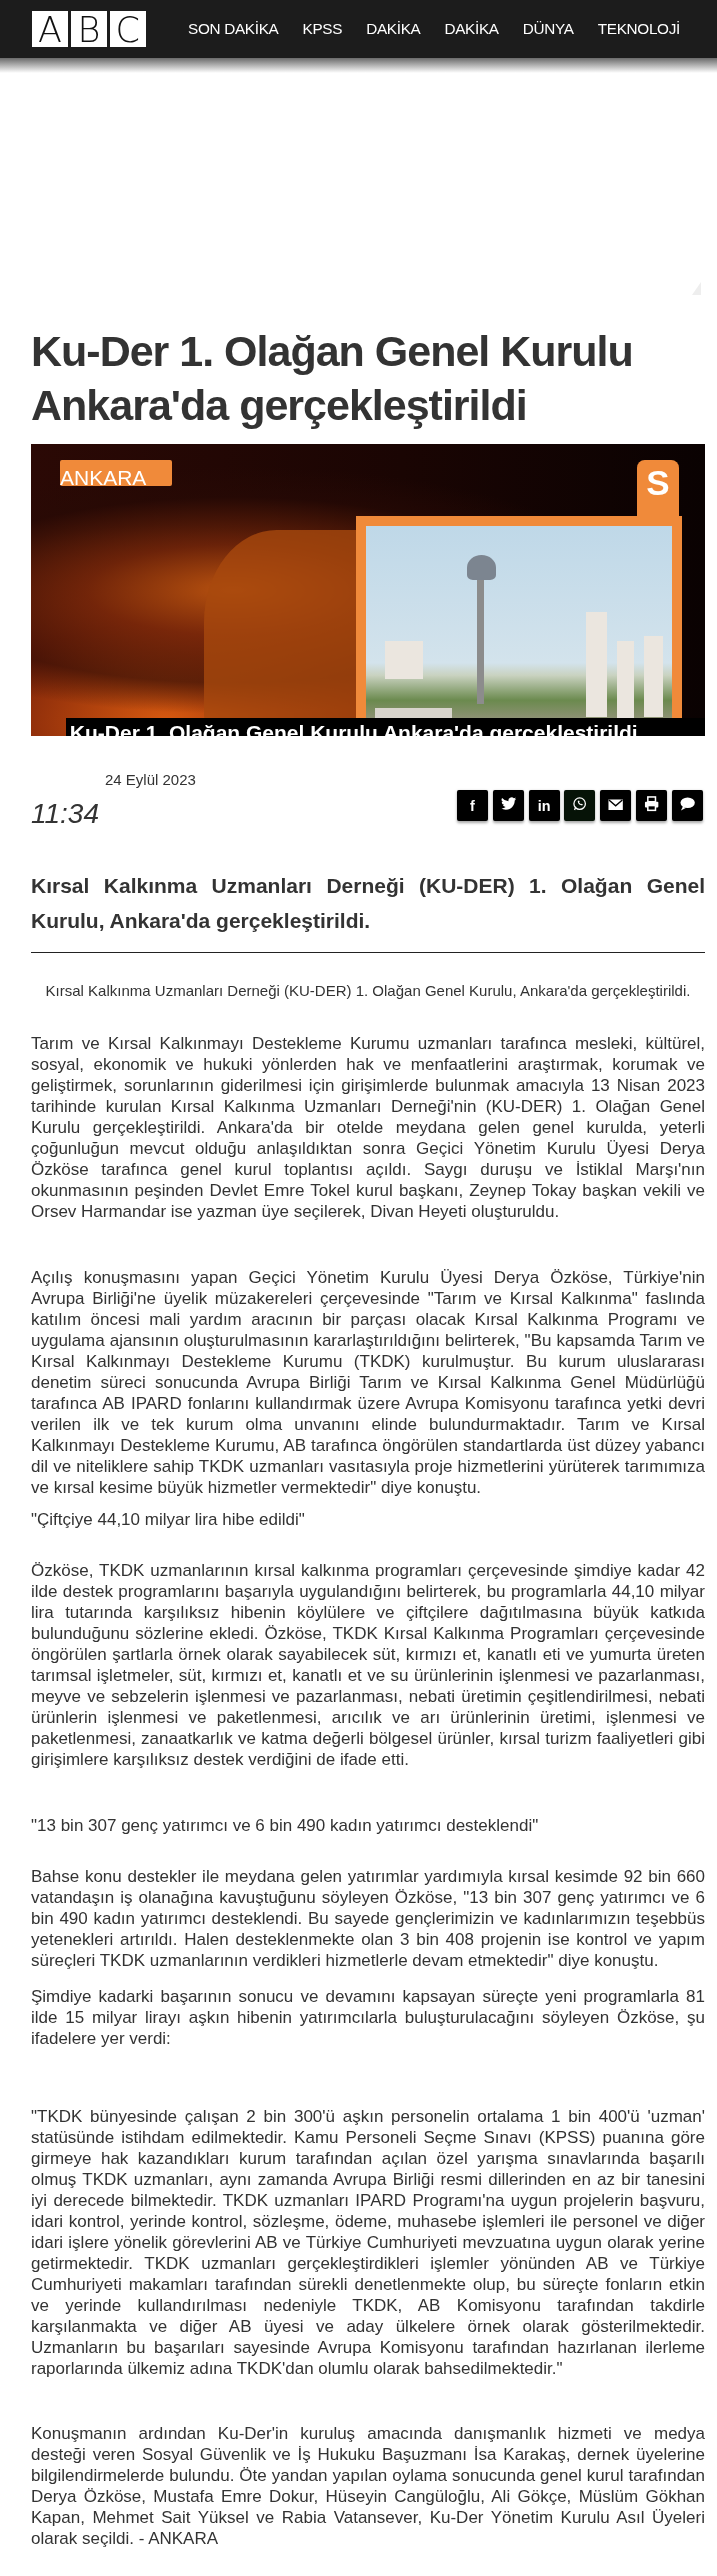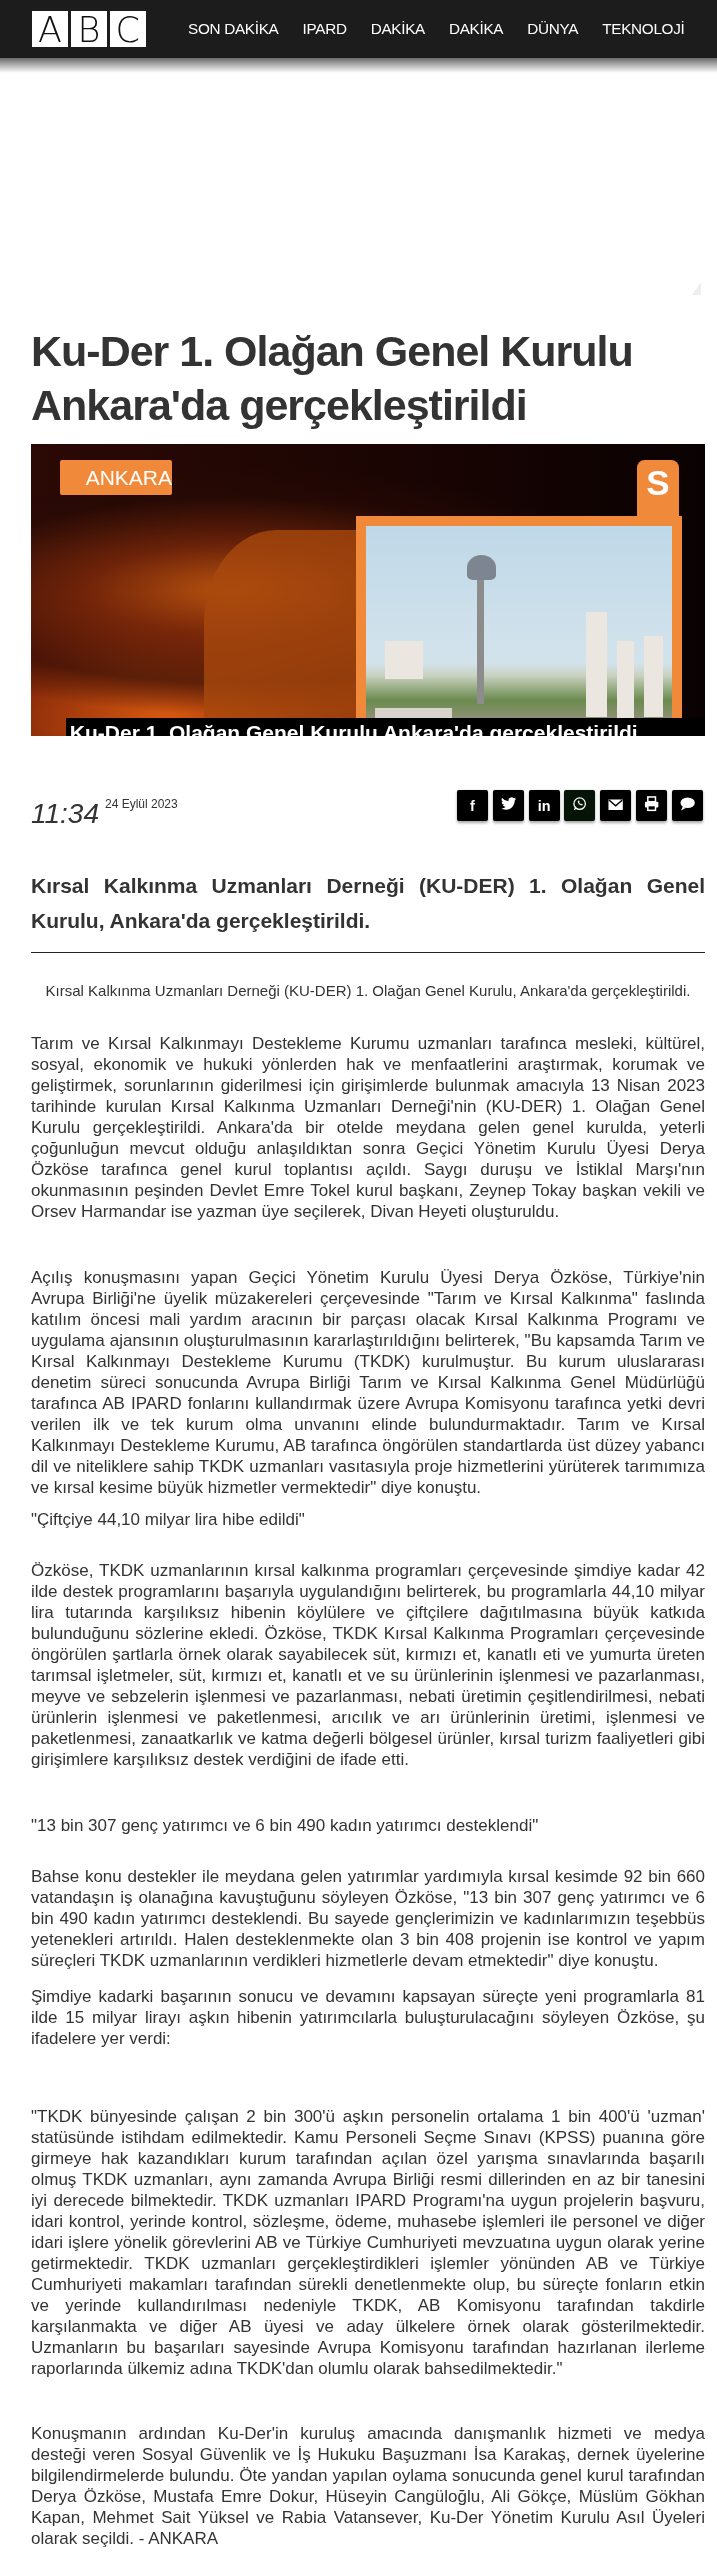--- a/index.html
+++ b/index.html
@@ -21,33 +21,33 @@
   
   .title { position: absolute; left: 31px; top: 324px; width: 661px; font-size: 43px; line-height: 54px; font-weight: bold; color: #333; letter-spacing: -1px; font-family: "Liberation Sans", sans-serif; }
 
   
   .hero { position: absolute; left: 31px; top: 444px; width: 674px; height: 292px; overflow: hidden;
     background:
       radial-gradient(ellipse at 30% 50%, #b8520f 0%, rgba(120,40,10,0.8) 22%, rgba(40,10,5,0.6) 45%, transparent 60%),
       radial-gradient(ellipse at 20% 95%, #d85a10 0%, rgba(150,40,10,0.7) 25%, transparent 50%),
       linear-gradient(90deg, #2b0905 0%, #1a0503 55%, #0a0202 100%); }
   .hero-shape { position: absolute; left: 173px; top: 86px; width: 182px; height: 230px; background: #a8480e; border-radius: 40% 10% 30% 20%; opacity: 0.8; }
-  .hero-tag { position: absolute; left: 29px; top: 16.3px; width: 67px; height: 35px; background: #f08a3a; color: #fff; font-size: 21px; line-height: 35px; text-align: right; width: 112px; border-radius: 1.9px; }
+  .hero-tag { position: absolute; left: 29px; top: 16.3px; width: 67px; height: 26px; background: #f08a3a; color: #fff; font-size: 21px; line-height: 35px; text-align: left; width: 112px; border-radius: 1.9px; }
   .hero-logo { position: absolute; left: 606px; top: 16.3px; width: 42px; height: 58px; background: #f08a3a; color: #fff; font-weight: bold; font-size: 35px; text-align: center; line-height: 46px; border-radius: 7.7px 7.7px 0 0; }
   .hero-photo { position: absolute; left: 325px; top: 72px; width: 326px; height: 309px; background: #f08a3a; padding: 9.6px; }
   .hero-photo-inner { width: 100%; height: 249px; position: relative; overflow: hidden;
     background: linear-gradient(180deg, #bfd8e8 0%, #d3e3ec 55%, #c9d2c0 60%, #6b8a4e 70%, #9a9482 80%, #d9c7b7 100%); }
   .tower { position: absolute; left: 111px; top: 34px; width: 7.7px; height: 144px; background: #8c8c8c; }
   .tower-top { position: absolute; left: 101px; top: 29px; width: 29px; height: 25px; background: #7c8590; border-radius: 50% 50% 20% 20%; }
   .bldg { position: absolute; background: #ebe6df; }
   .hero-caption { position: absolute; left: 35px; top: 274px; width: 652px; height: 27px; background: #000; color: #fff; font-size: 21px; font-weight: bold; padding-left: 3.8px; line-height: 29px; white-space: nowrap; overflow: hidden; }
 
   
   .time { position: absolute; left: 31px; top: 798px; font-size: 28px; color: #333; font-style: italic; }
-  .date { position: absolute; left: 105px; top: 797px; font-size: 12px; color: #333; }
+  .date { position: absolute; left: 105px; top: 771px; font-size: 15px; color: #333; }
   .share { position: absolute; left: 457px; top: 790px; display: flex; gap: 4.8px; }
   .share-btn { width: 31px; height: 31px; background: #000; border-radius: 1.9px; box-shadow: 0 1.9px 2.9px rgba(0,0,0,0.35); color: #fff; display: flex; align-items: center; justify-content: center; font-size: 14.4px; font-weight: bold; cursor: pointer; }
   .share-btn.whatsapp { background: #061307; }
 
   
   .summary { position: absolute; left: 31px; top: 868px; width: 674px; font-size: 21px; line-height: 35px; font-weight: bold; color: #333; text-align: justify; }
   .rule { position: absolute; left: 31px; top: 952px; width: 674px; height: 1px; background: #222; }
 
   
   .p { position: absolute; left: 31px; width: 674px; font-size: 17px; line-height: 21px; color: #333; text-align: justify; }
@@ -57,21 +57,21 @@
 <body>
 
 <div class="topbar">
   <div class="logo">
     <span>A</span>
     <span>B</span>
     <span>C</span>
   </div>
   <nav class="nav">
     <a>SON DAKİKA</a>
-    <a>IPARD</a>
+    <a>KPSS</a>
     <a>DAKİKA</a>
     <a>DAKİKA</a>
     <a>DÜNYA</a>
     <a>TEKNOLOJİ</a>
   </nav>
 </div>
 <div class="topbar-shadow"></div>
 
 <div class="ad">
   <div class="ad-corner"></div>

